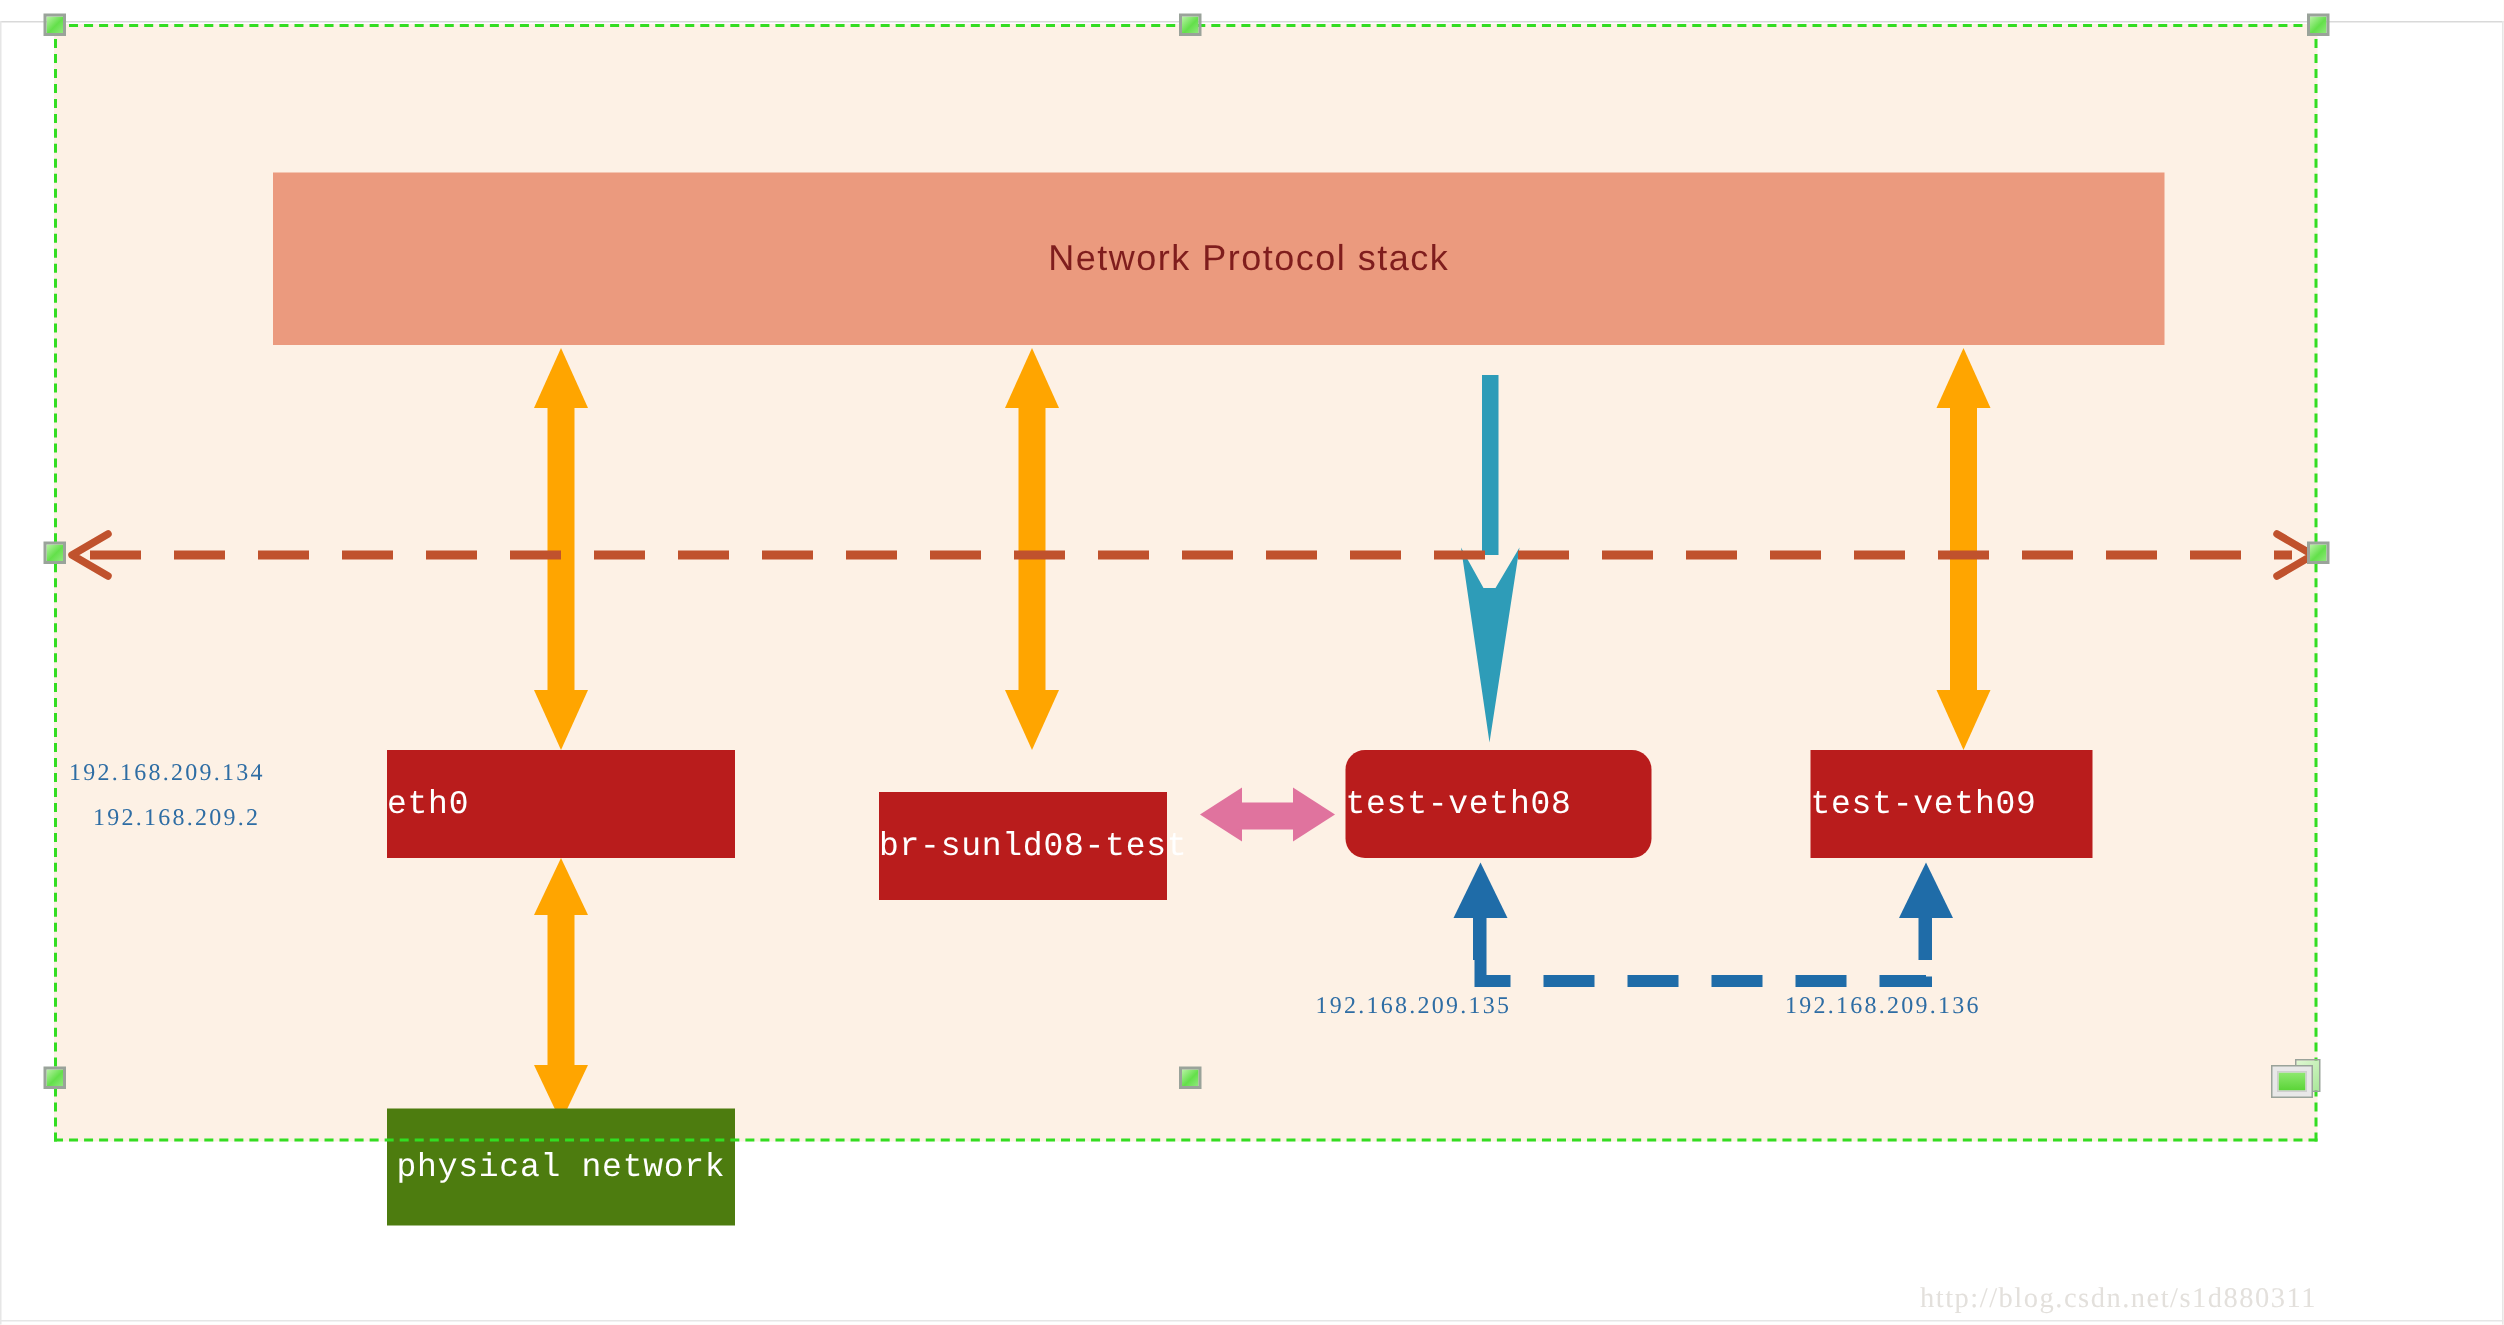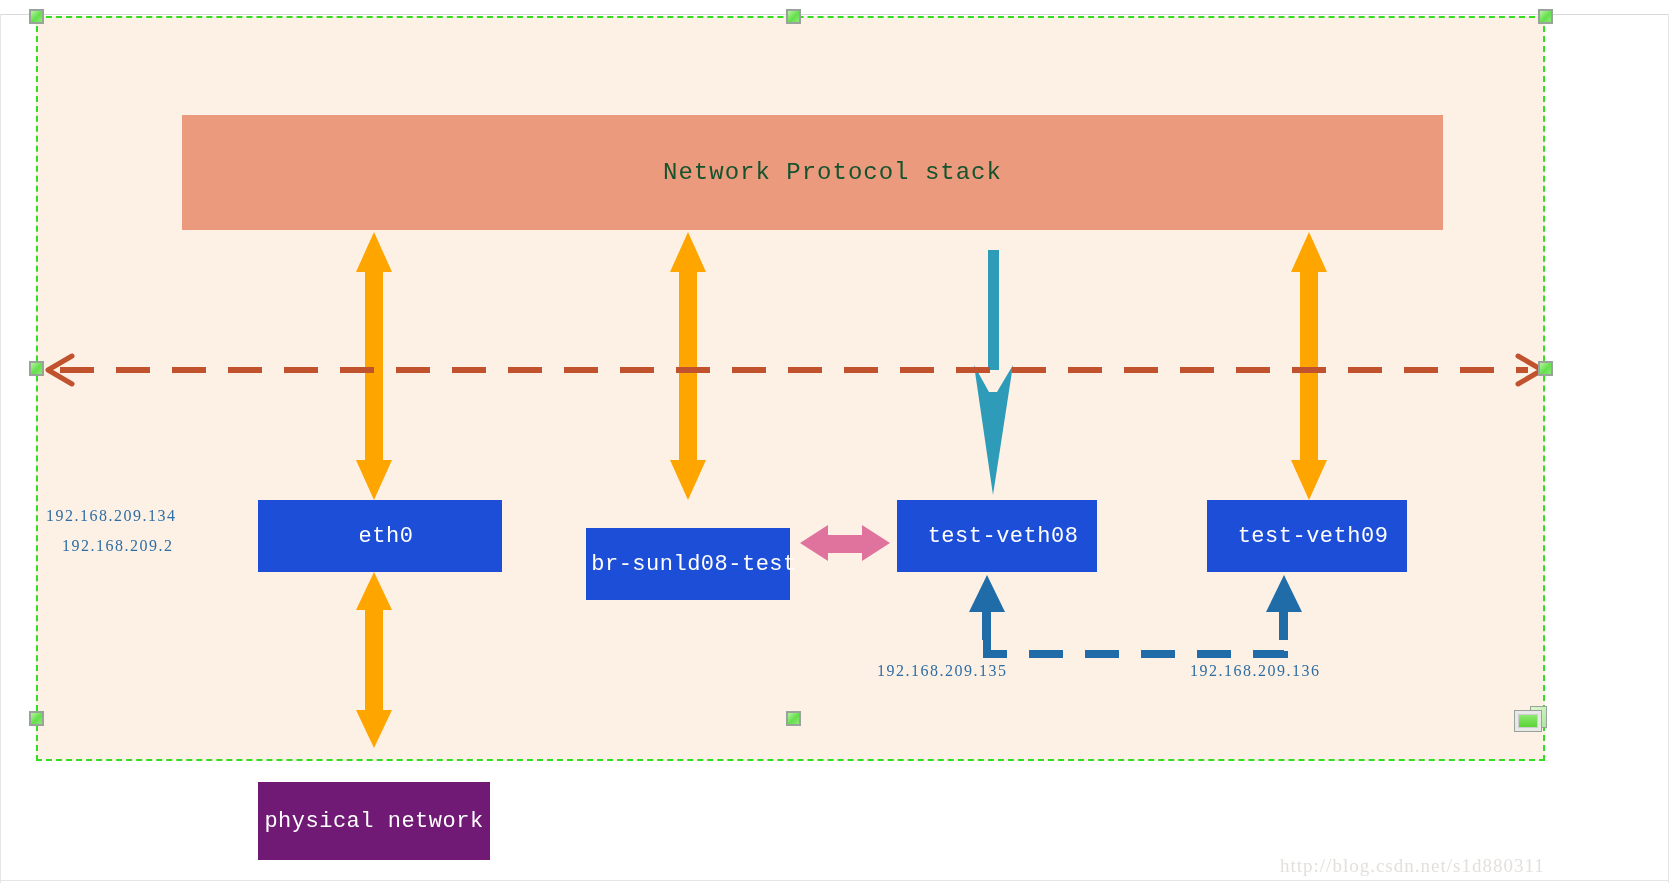--- a/index.html
+++ b/index.html
@@ -90,55 +90,53 @@
   .proto-bar {
     position: absolute;
     left: 182px; top: 115px;
     width: 1261px; height: 115px;
     background: #eb9a7e;
     display: flex;
     align-items: center;
     justify-content: center;
   }
   .proto-bar span {
-    color: #14532d;
-    font-family: Liberation Mono, monospace;
+    color: #7f1d1d;
+    font-family: Liberation Sans, sans-serif;
     font-size: 24px;
     letter-spacing: 1px;
     margin-left: 40px;
   }
 
   
   .dev-box {
     position: absolute;
     height: 72px;
-    background: #1d4ed8;
+    background: #b91c1c;
     display: flex;
     align-items: center;
-    justify-content: center;
-    padding-left: 12px;
   }
   .dev-box span {
     color: #ffffff;
     font-family: "Liberation Mono", monospace;
     font-size: 22px;
     letter-spacing: 0.5px;
     white-space: nowrap;
   }
   .dev-eth0   { left: 258px;  top: 500px; width: 232px; }
   .dev-bridge { left: 586px;  top: 528px; width: 192px; }
-  .dev-v08    { left: 897px;  top: 500px; width: 188px; }
+  .dev-v08    { left: 897px;  top: 500px; width: 204px; border-radius: 13px; }
   .dev-v09    { left: 1207px; top: 500px; width: 188px; }
 
   
   .phys-box {
     position: absolute;
-    left: 258px; top: 782px;
+    left: 258px; top: 739px;
     width: 232px; height: 78px;
-    background: #701a75;
+    background: #4d7c0f;
     display: flex;
     align-items: center;
     justify-content: center;
   }
   .phys-box span {
     color: #ffffff;
     font-family: "Liberation Mono", monospace;
     font-size: 22px;
     letter-spacing: 0.5px;
   }

